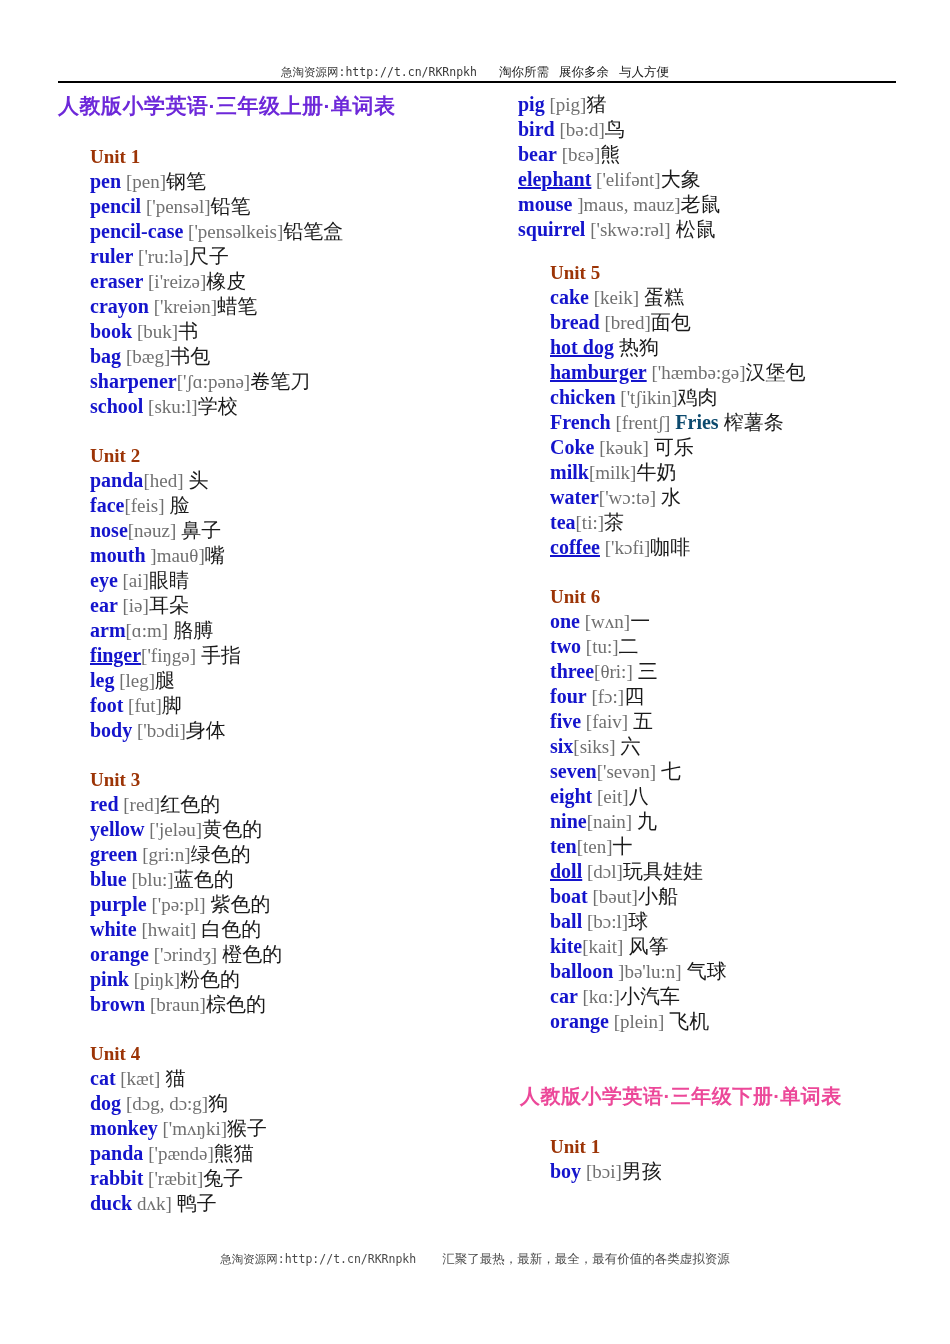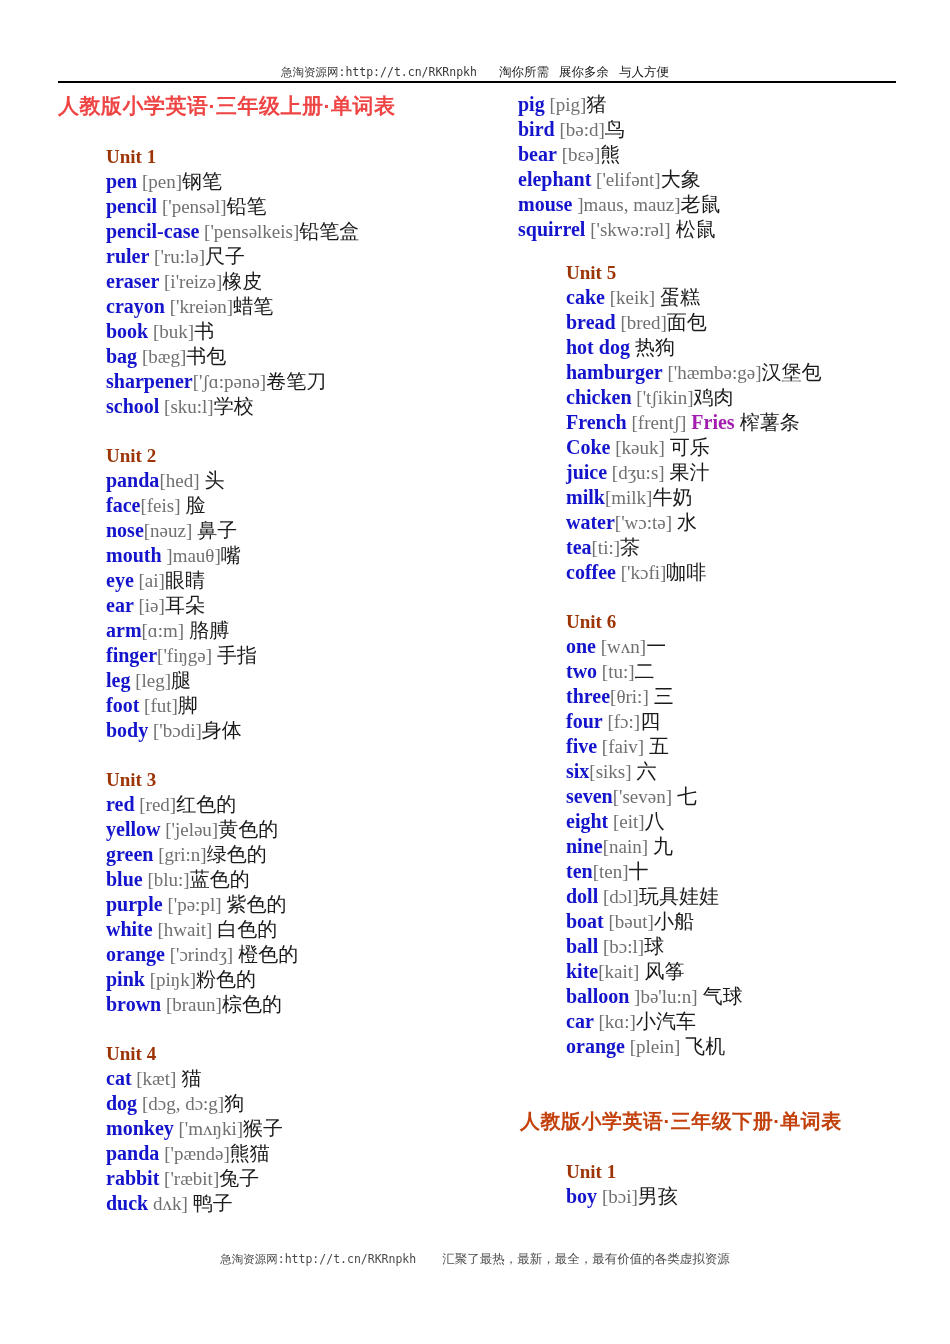--- a/index.html
+++ b/index.html
@@ -59,27 +59,27 @@
     top: 92px;
     width: 420px;
   }
   .col-left  { left: 58px; }
   .col-right { left: 518px; }
 
   .doc-title {
     font-family: "Liberation Sans", "DejaVu Sans", sans-serif;
     font-weight: bold;
     font-size: 21px;
-    color: #ef4444;
+    color: #6d28d9;
     letter-spacing: 0.5px;
     white-space: nowrap;
     line-height: 28px;
   }
 
-  .unit-block { margin-left: 48px; }
+  .unit-block { margin-left: 32px; }
 
   .unit-head {
     font-family: "Liberation Serif", "DejaVu Serif", serif;
     font-weight: bold;
     font-size: 19px;
     color: #9c3406;
     line-height: 25px;
     white-space: nowrap;
   }
 
@@ -88,24 +88,25 @@
     line-height: 25px;
     white-space: nowrap;
     color: #3f3f3f;
   }
   .w {
     font-family: "Liberation Serif", "DejaVu Serif", serif;
     font-weight: bold;
     color: #1414cc;
   }
   .w.link {
+    text-decoration: underline;
     text-decoration-thickness: 2px;
   }
   .w.plainbold {
-    color: #a21caf;
+    color: #0c4a6e;
     text-decoration: none;
   }
   .ph {
     font-family: "Liberation Serif", "DejaVu Serif", serif;
     font-weight: normal;
     color: #707070;
     font-size: 19px;
   }
   .cn {
     font-family: "Liberation Serif", "DejaVu Serif", serif;
@@ -115,21 +116,21 @@
   }
 
   .spacer { height: 24px; }
   .spacer-sm { height: 18px; }
 
   
   .doc-title-2 {
     font-family: "Liberation Sans", "DejaVu Sans", sans-serif;
     font-weight: bold;
     font-size: 20px;
-    color: #c2410c;
+    color: #ec4899;
     letter-spacing: 0.5px;
     white-space: nowrap;
     line-height: 28px;
     margin-left: 2px;
   }
 
   
   .footer-band {
     position: absolute;
     left: 0;
@@ -232,21 +233,20 @@
     <div id="right-units">
         <div class="unit-block">
           <div class="unit-head">Unit 5</div>
           <div class="word-row"><span class="w">cake</span><span class="ph"> [keik]</span><span class="cn"> 蛋糕</span></div>
           <div class="word-row"><span class="w">bread</span><span class="ph"> [bred]</span><span class="cn">面包</span></div>
           <div class="word-row"><span class="w link">hot dog</span><span class="cn"> 热狗</span></div>
           <div class="word-row"><span class="w link">hamburger</span><span class="ph"> ['hæmbə:gə]</span><span class="cn">汉堡包</span></div>
           <div class="word-row"><span class="w">chicken</span><span class="ph"> ['tʃikin]</span><span class="cn">鸡肉</span></div>
           <div class="word-row"><span class="w">French</span><span class="ph"> [frentʃ]</span><span class="w plainbold"> Fries</span><span class="cn"> 榨薯条</span></div>
           <div class="word-row"><span class="w">Coke</span><span class="ph"> [kəuk]</span><span class="cn"> 可乐</span></div>
-          <div class="word-row"><span class="w">juice</span><span class="ph"> [dʒu:s]</span><span class="cn"> 果汁</span></div>
           <div class="word-row"><span class="w">milk</span><span class="ph">[milk]</span><span class="cn">牛奶</span></div>
           <div class="word-row"><span class="w">water</span><span class="ph">['wɔ:tə]</span><span class="cn"> 水</span></div>
           <div class="word-row"><span class="w">tea</span><span class="ph">[ti:]</span><span class="cn">茶</span></div>
           <div class="word-row"><span class="w link">coffee</span><span class="ph"> ['kɔfi]</span><span class="cn">咖啡</span></div>
         </div>
         <div class="spacer"></div>
         <div class="unit-block">
           <div class="unit-head">Unit 6</div>
           <div class="word-row"><span class="w">one</span><span class="ph"> [wʌn]</span><span class="cn">一</span></div>
           <div class="word-row"><span class="w">two</span><span class="ph"> [tu:]</span><span class="cn">二</span></div>

